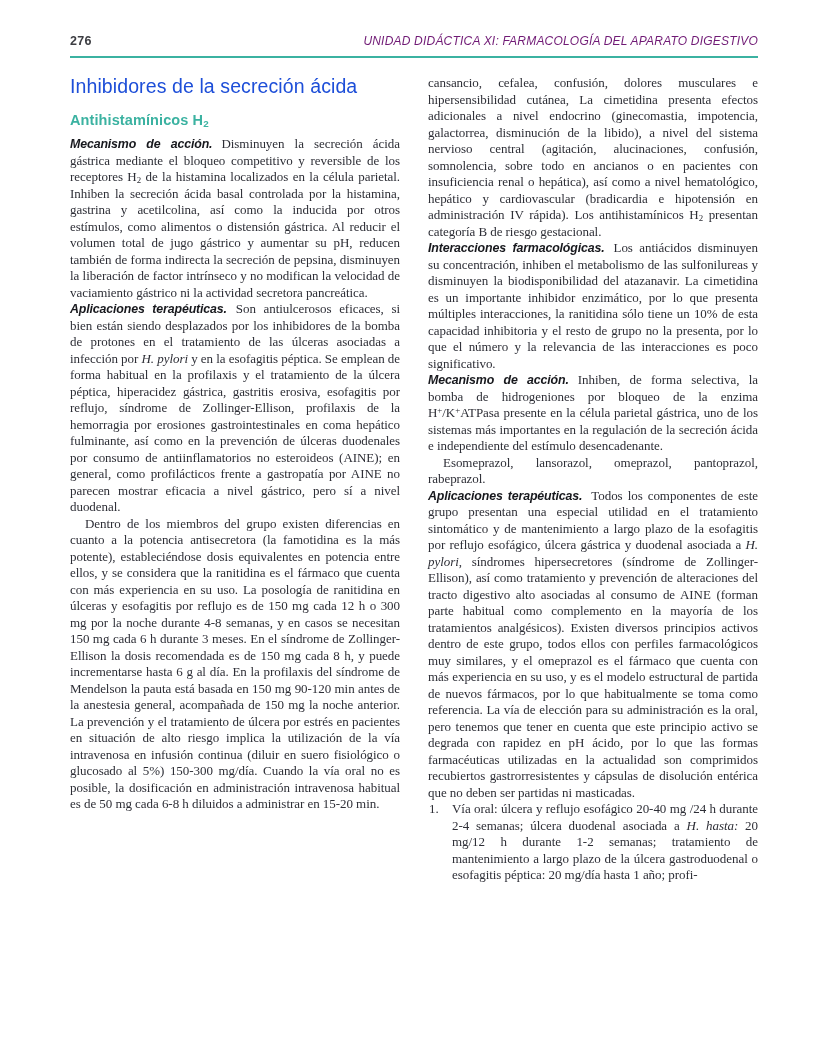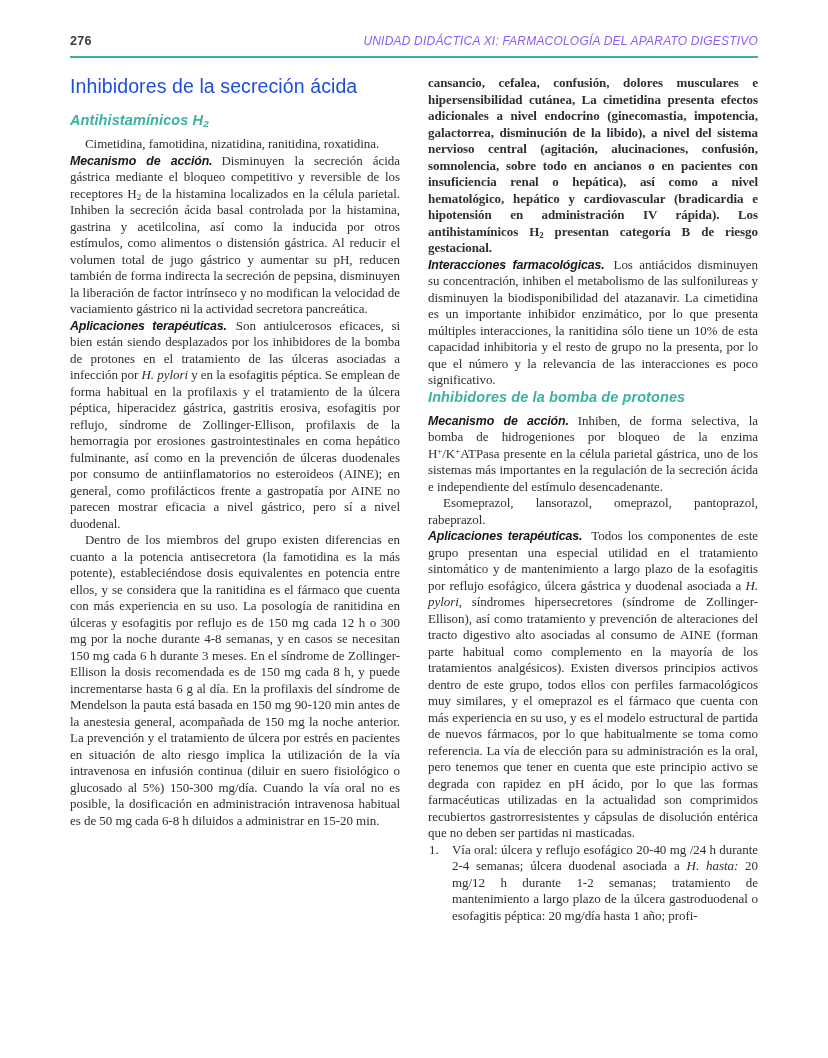--- a/index.html
+++ b/index.html
@@ -24,21 +24,21 @@
     font-family: "Liberation Sans", "DejaVu Sans", sans-serif;
     font-weight: bold;
     font-size: 12.5px;
     color: #3c3d42;
     letter-spacing: 0.3px;
   }
   .running-title {
     font-family: "Liberation Sans", "DejaVu Sans", sans-serif;
     font-style: italic;
     font-size: 12px;
-    color: #8b5cf6;
+    color: #701a75;
     letter-spacing: 0.2px;
   }
   .header-rule {
     height: 2px;
     margin-top: 8px;
     border: none;
   }
   
   .columns {
     display: flex;
@@ -80,22 +80,22 @@
     letter-spacing: 0.1px;
   }
   sub { font-size: 68%; vertical-align: -0.2em; line-height: 0; }
   sup { font-size: 68%; vertical-align: 0.5em; line-height: 0; }
   em { font-style: italic; }
   
   .mb-s  { margin-bottom: 7px; }
   .mb-m  { margin-bottom: 12px; }
   .mb-l  { margin-bottom: 21px; }
   .mb-h1 { margin-bottom: 14px; }
-  .mb-h2 { margin-bottom: 8px; font-style: italic; }
-  .mb-p7 { margin-bottom: 9px; font-weight: bold; }
+  .mb-h2 { margin-bottom: 8px; }
+  .mb-p7 { margin-bottom: 9px; }
   
   .num-item {
     position: relative;
     margin: 0;
     padding-left: 24px;
     font-size: 13px;
     line-height: 16.5px;
     text-align: justify;
     letter-spacing: -0.05px;
   }
@@ -117,36 +117,34 @@
   <hr class="header-rule" style="background: rgb(59, 178, 161);">
 
   <div class="columns">
 
     <div class="col">
 
       <h1 class="section-heading mb-h1">Inhibidores de la secreción ácida</h1>
 
       <h2 class="sub-heading accent mb-h2" style="color: rgb(59, 178, 161);">Antihistamínicos H<sub>2</sub></h2>
 
-      <p class="body indent mb-m">Cimetidina, famotidina, nizatidina, ranitidina, roxatidina.</p>
 
       <p class="body mb-s"><span class="lead">Mecanismo de acción.</span>Disminuyen la secreción ácida gástrica mediante el bloqueo competitivo y reversible de los receptores H<sub>2</sub> de la histamina localizados en la célula parietal. Inhiben la secreción ácida basal controlada por la histamina, gastrina y acetilcolina, así como la inducida por otros estímulos, como alimentos o distensión gástrica. Al reducir el volumen total de jugo gástrico y aumentar su pH, reducen también de forma indirecta la secreción de pepsina, disminuyen la liberación de factor intrínseco y no modifican la velocidad de vaciamiento gástrico ni la actividad secretora pancreática.</p>
 
       <p class="body"><span class="lead">Aplicaciones terapéuticas.</span>Son antiulcerosos eficaces, si bien están siendo desplazados por los inhibidores de la bomba de protones en el tratamiento de las úlceras asociadas a infección por <em>H. pylori</em> y en la esofagitis péptica. Se emplean de forma habitual en la profilaxis y el tratamiento de la úlcera péptica, hiperacidez gástrica, gastritis erosiva, esofagitis por reflujo, síndrome de Zollinger-Ellison, profilaxis de la hemorragia por erosiones gastrointestinales en coma hepático fulminante, así como en la prevención de úlceras duodenales por consumo de antiinflamatorios no esteroideos (AINE); en general, como profilácticos frente a gastropatía por AINE no parecen mostrar eficacia a nivel gástrico, pero sí a nivel duodenal.</p>
 
       <p class="body indent mb-s">Dentro de los miembros del grupo existen diferencias en cuanto a la potencia antisecretora (la famotidina es la más potente), estableciéndose dosis equivalentes en potencia entre ellos, y se considera que la ranitidina es el fármaco que cuenta con más experiencia en su uso. La posología de ranitidina en úlceras y esofagitis por reflujo es de 150 mg cada 12 h o 300 mg por la noche durante 4-8 semanas, y en casos se necesitan 150 mg cada 6 h durante 3 meses. En el síndrome de Zollinger-Ellison la dosis recomendada es de 150 mg cada 8 h, y puede incrementarse hasta 6 g al día. En la profilaxis del síndrome de Mendelson la pauta está basada en 150 mg 90-120 min antes de la anestesia general, acompañada de 150 mg la noche anterior. La prevención y el tratamiento de úlcera por estrés en pacientes en situación de alto riesgo implica la utilización de la vía intravenosa en infusión continua (diluir en suero fisiológico o glucosado al 5%) 150-300 mg/día. Cuando la vía oral no es posible, la dosificación en administración intravenosa habitual es de 50 mg cada 6-8 h diluidos a administrar en 15-20 min.</p>
 
     </div>
 
     <div class="col">
       <p class="body mb-p7">cansancio, cefalea, confusión, dolores musculares e hipersensibilidad cutánea, La cimetidina presenta efectos adicionales a nivel endocrino (ginecomastia, impotencia, galactorrea, disminución de la libido), a nivel del sistema nervioso central (agitación, alucinaciones, confusión, somnolencia, sobre todo en ancianos o en pacientes con insuficiencia renal o hepática), así como a nivel hematológico, hepático y cardiovascular (bradicardia e hipotensión en administración IV rápida). Los antihistamínicos H<sub>2</sub> presentan categoría B de riesgo gestacional.</p>
 
       <p class="body mb-l"><span class="lead">Interacciones farmacológicas.</span>Los antiácidos disminuyen su concentración, inhiben el metabolismo de las sulfonilureas y disminuyen la biodisponibilidad del atazanavir. La cimetidina es un importante inhibidor enzimático, por lo que presenta múltiples interacciones, la ranitidina sólo tiene un 10% de esta capacidad inhibitoria y el resto de grupo no la presenta, por lo que el número y la relevancia de las interacciones es poco significativo.</p>
 
-      <h2 class="sub-heading accent mb-h2" style="color: rgb(59, 178, 161);">Inhibidores de la bomba de protones</h2>
 
       <p class="body mb-s"><span class="lead">Mecanismo de acción.</span>Inhiben, de forma selectiva, la bomba de hidrogeniones por bloqueo de la enzima H<sup>+</sup>/K<sup>+</sup>ATPasa presente en la célula parietal gástrica, uno de los sistemas más importantes en la regulación de la secreción ácida e independiente del estímulo desencadenante.</p>
 
       <p class="body indent mb-m">Esomeprazol, lansorazol, omeprazol, pantoprazol, rabeprazol.</p>
 
       <p class="body mb-m"><span class="lead">Aplicaciones terapéuticas.</span>Todos los componentes de este grupo presentan una especial utilidad en el tratamiento sintomático y de mantenimiento a largo plazo de la esofagitis por reflujo esofágico, úlcera gástrica y duodenal asociada a <em>H. pylori</em>, síndromes hipersecretores (síndrome de Zollinger-Ellison), así como tratamiento y prevención de alteraciones del tracto digestivo alto asociadas al consumo de AINE (forman parte habitual como complemento en la mayoría de los tratamientos analgésicos). Existen diversos principios activos dentro de este grupo, todos ellos con perfiles farmacológicos muy similares, y el omeprazol es el fármaco que cuenta con más experiencia en su uso, y es el modelo estructural de partida de nuevos fármacos, por lo que habitualmente se toma como referencia. La vía de elección para su administración es la oral, pero tenemos que tener en cuenta que este principio activo se degrada con rapidez en pH ácido, por lo que las formas farmacéuticas utilizadas en la actualidad son comprimidos recubiertos gastrorresistentes y cápsulas de disolución entérica que no deben ser partidas ni masticadas.</p>
 
       <div class="num-item">
         <span class="num-marker">1.</span>
         <span>Vía oral: úlcera y reflujo esofágico 20-40 mg /24 h durante 2-4 semanas; úlcera duodenal asociada a <em>H. hasta:</em> 20 mg/12 h durante 1-2 semanas; tratamiento de mantenimiento a largo plazo de la úlcera gastroduodenal o esofagitis péptica: 20 mg/día hasta 1 año; profi-</span>

